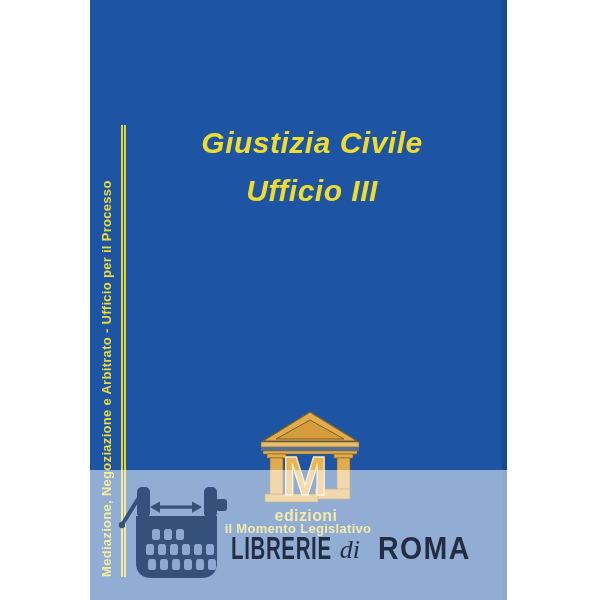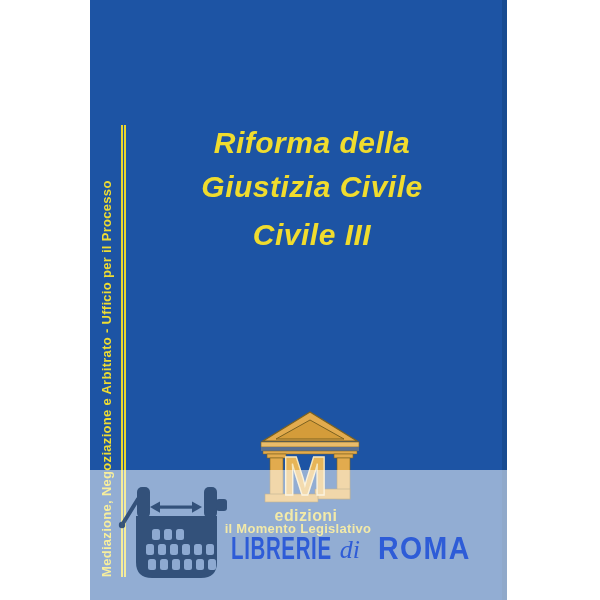--- a/index.html
+++ b/index.html
@@ -51,21 +51,21 @@
 
   
   .band{
     position:absolute;left:0;top:470px;width:600px;height:130px;
     background:rgba(255,255,255,0.52);
   }
   .typewriter{position:absolute;left:118px;top:483px;width:112px;height:98px;opacity:.92;}
   .wm-text{
     position:absolute;left:231px;top:531px;height:30px;
     display:flex;align-items:flex-end;
-    color:#1d4ed8;opacity:.85;
+    color:#0f172a;opacity:.85;
   }
   .wm-left{
     font-weight:bold;font-size:31px;line-height:24px;letter-spacing:1px;
     transform:scaleX(.66);transform-origin:0 100%;
   }
   .wm-di{
     font-family:"Liberation Serif",serif;font-style:italic;
     font-size:26px;line-height:23px;margin-left:-44px;margin-right:18px;
   }
   .wm-right{
@@ -78,23 +78,22 @@
 
 <div class="stage">
 
   <div class="cover">
 
     <div class="spine-rule"></div>
 
     <div class="spine-text">Mediazione, Negoziazione e Arbitrato - Ufficio per il Processo</div>
 
     <div class="title">
-      <div>Riforma della</div>
       <div>Giustizia Civile</div>
-      <div class="volume">Civile III</div>
+      <div class="volume">Ufficio III</div>
     </div>
 
     <svg class="temple" viewBox="0 0 100 92">
       <polygon points="50,1 3,30 97,30" fill="#e2ab4e" stroke="#7c6220" stroke-width="1.2"></polygon>
       <polygon points="50,9 16,28 84,28" fill="#d49c3a" stroke="#7c6220" stroke-width="1"></polygon>
       <rect x="1" y="31" width="98" height="5" fill="#e9bc6a" stroke="#7c6220" stroke-width="0.6"></rect>
       <rect x="1" y="36" width="98" height="4" fill="#5a7090"></rect>
       <rect x="3" y="40" width="94" height="3" fill="#e2ab4e" stroke="#7c6220" stroke-width="0.5"></rect>
       <rect x="7" y="43" width="19" height="4" fill="#e2ab4e" stroke="#7c6220" stroke-width="0.6"></rect>
       <rect x="10" y="47" width="13" height="37" fill="#e2ab4e" stroke="#7c6220" stroke-width="0.6"></rect>

